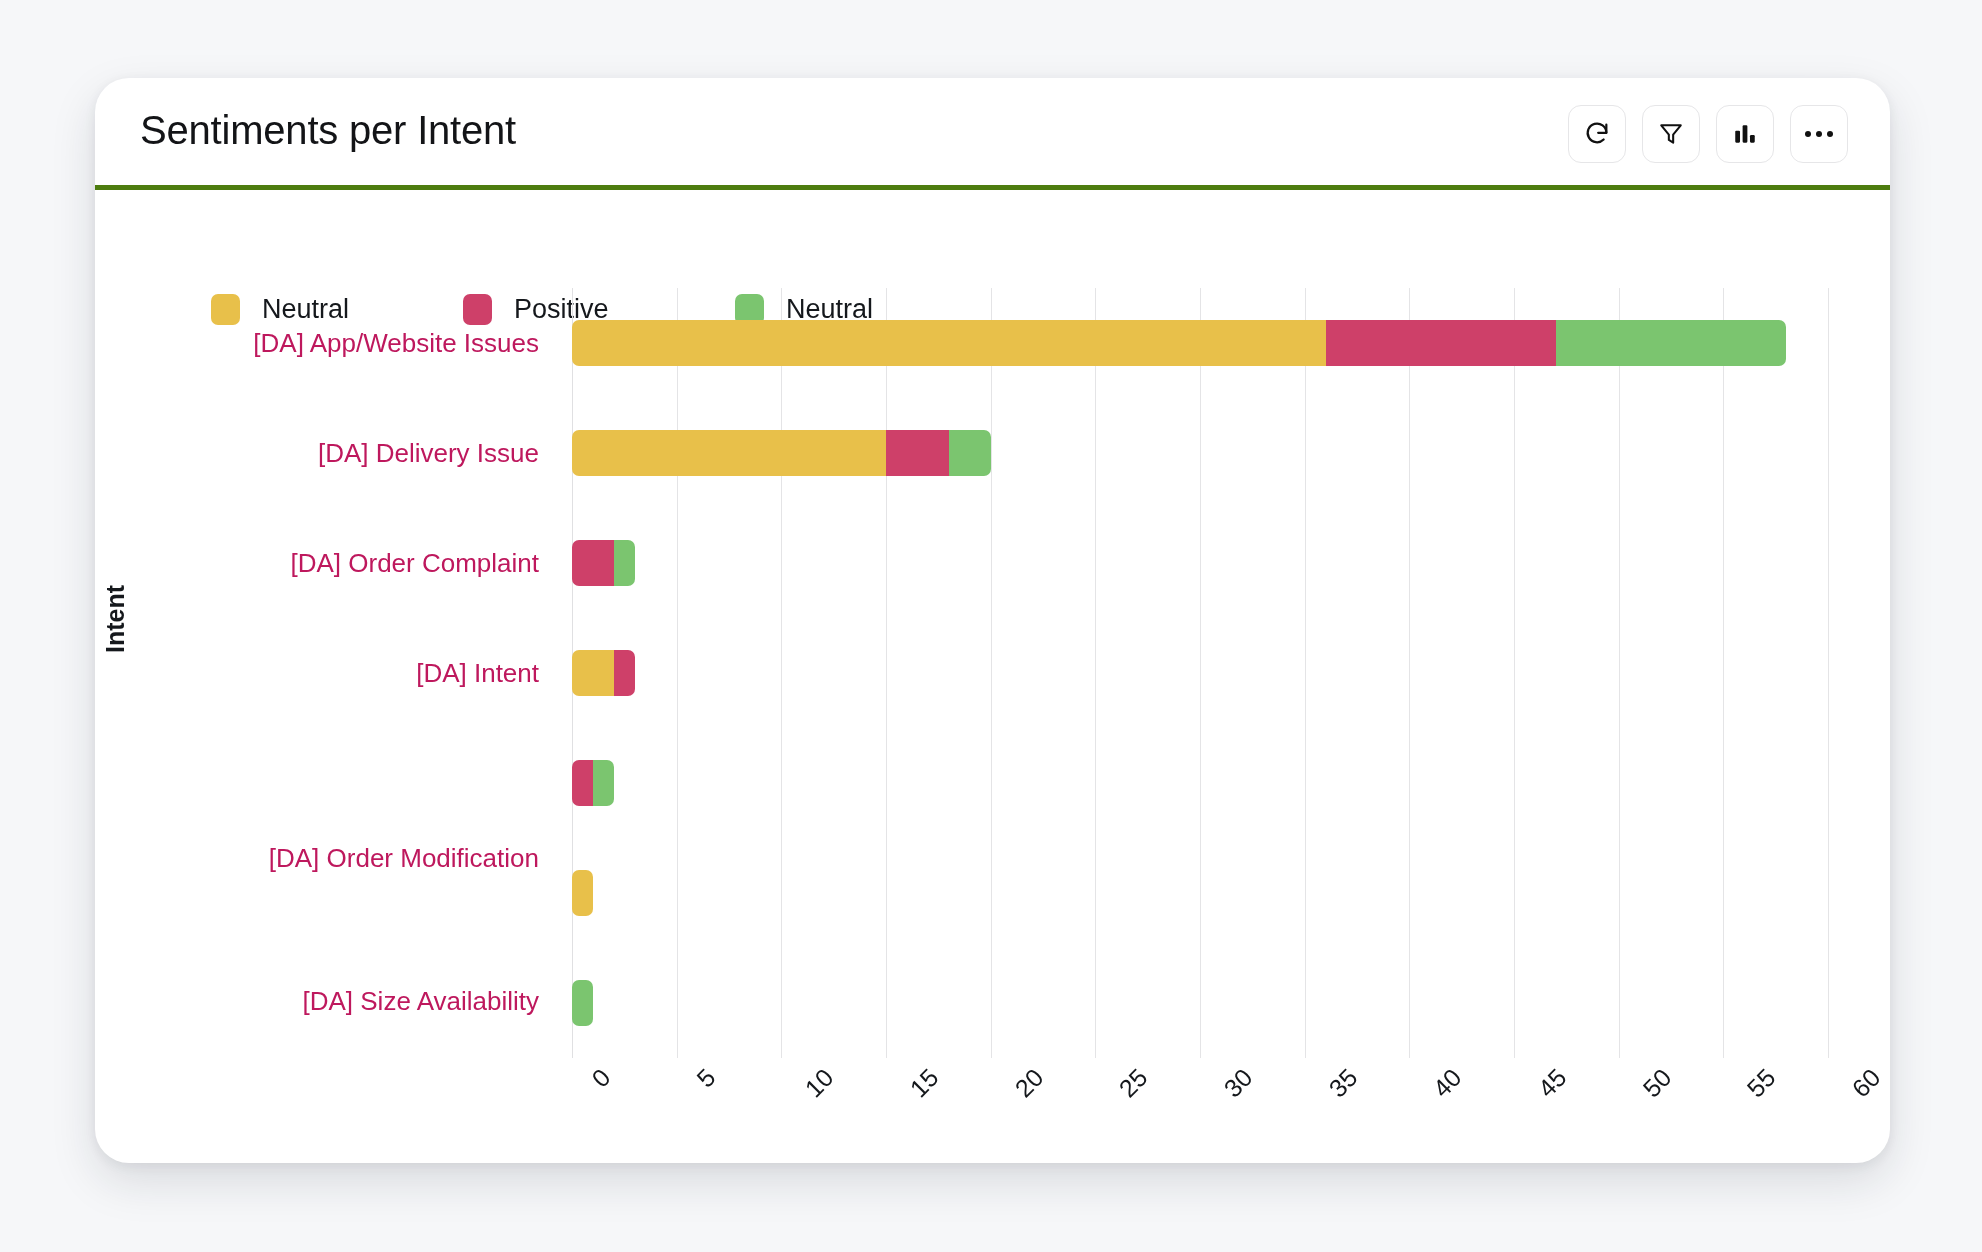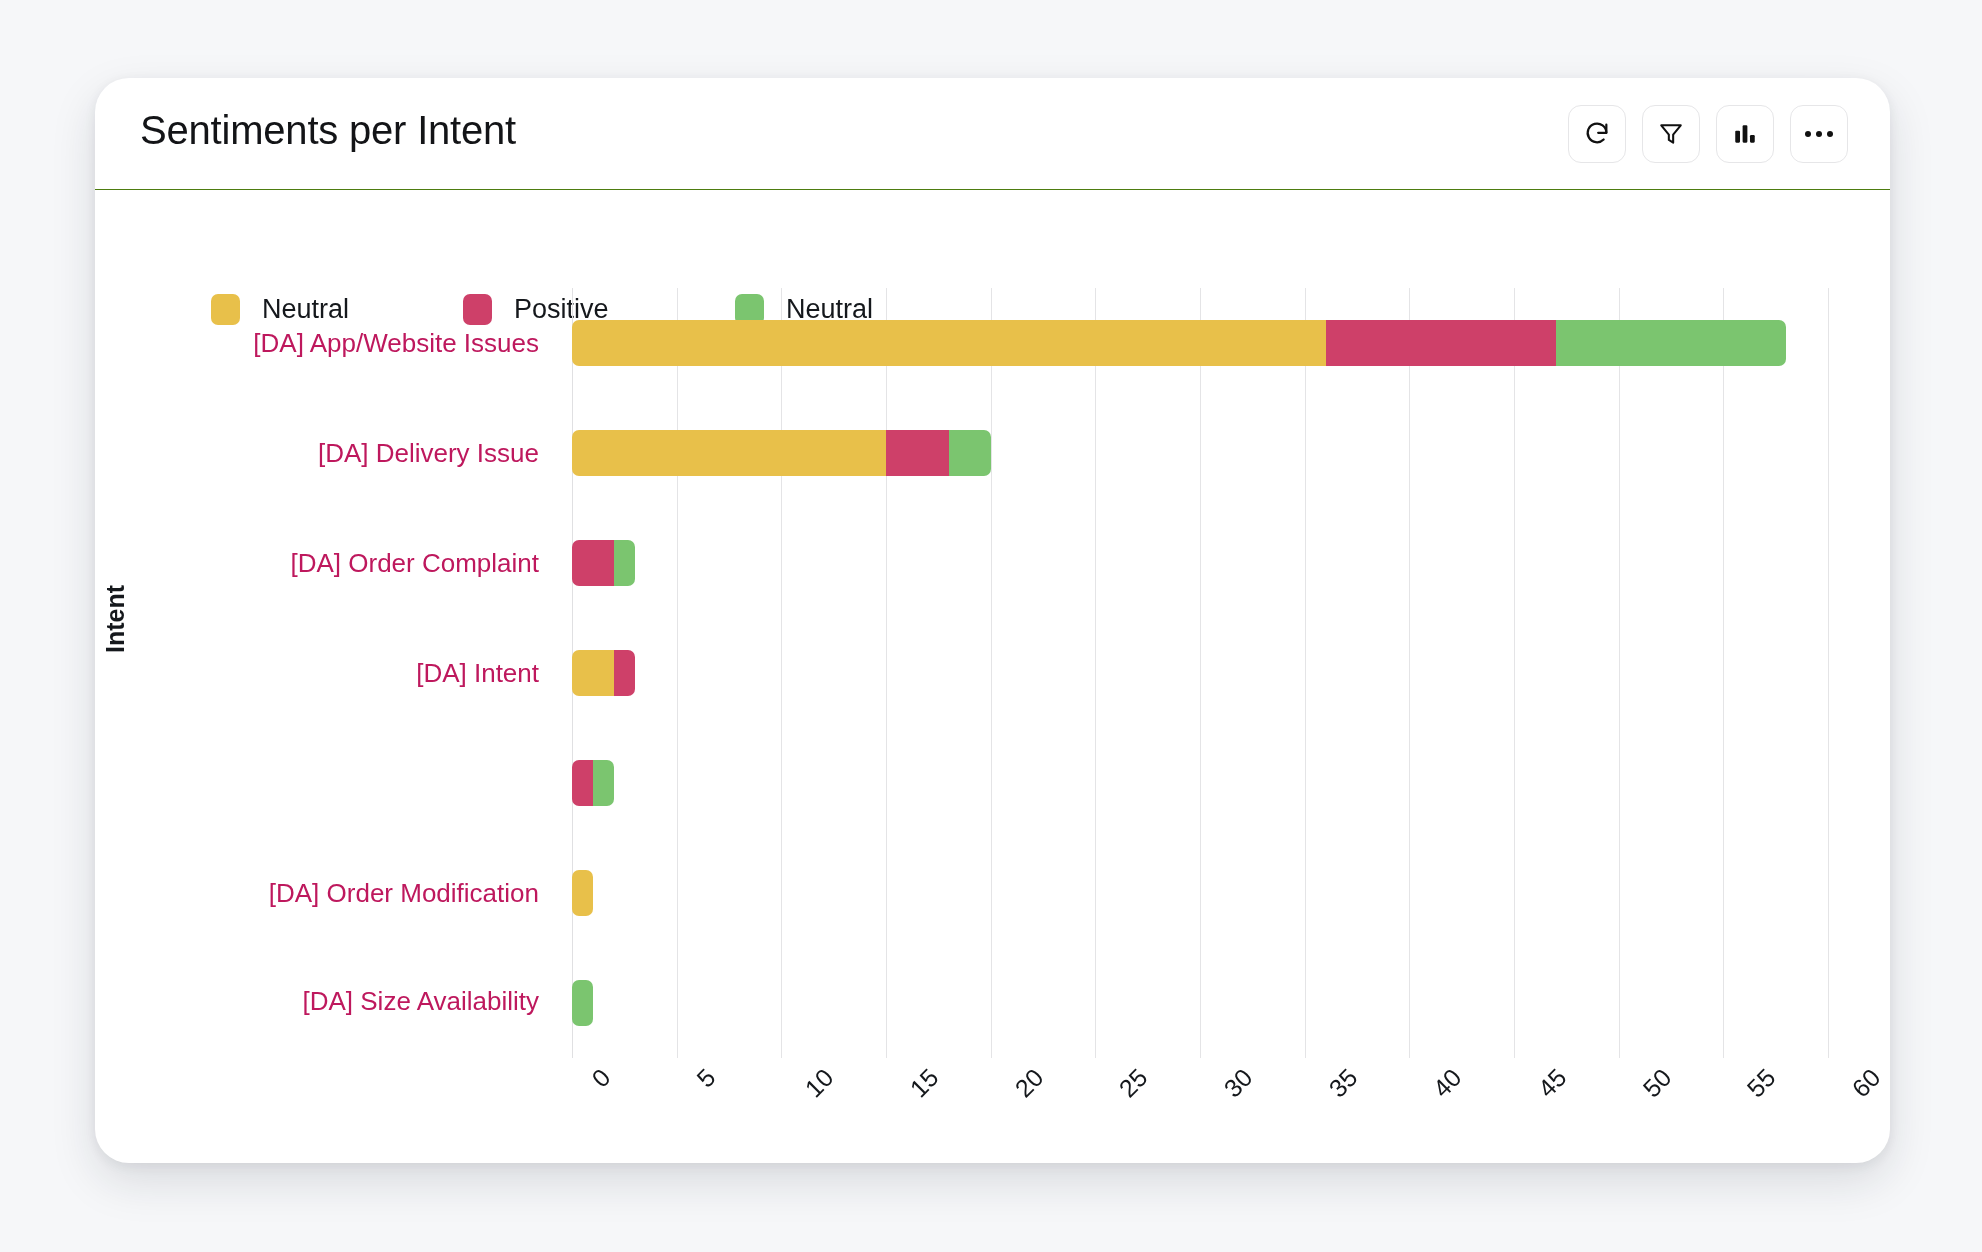--- a/index.html
+++ b/index.html
@@ -19,21 +19,21 @@
     background: #ffffff;
     border-radius: 34px;
     box-shadow: 0 18px 46px rgba(25,32,48,.13), 0 3px 12px rgba(25,32,48,.07);
     overflow: hidden;
   }
 
   
   .card-header {
     position: relative;
     height: 112px;
-    border-bottom: 1px solid #4d7c0f;
+    border-bottom: 5px solid #4d7c0f;
     text-align: right;
   }
   .card-title {
     position: absolute;
     left: 45px; top: 30px;
     font-size: 40px;
     font-weight: 400;
     color: #131417;
     letter-spacing: -0.2px;
     white-space: nowrap;
@@ -221,21 +221,21 @@
       </div>
     </div>
 
     <div class="plot-area">
       <div class="yaxis-title">Intent</div>
       <div class="ylabels" id="ylabels">
           <div class="ylabel" style="top: 55px;">[DA] App/Website Issues</div>
           <div class="ylabel" style="top: 165px;">[DA] Delivery Issue</div>
           <div class="ylabel" style="top: 275px;">[DA] Order Complaint</div>
           <div class="ylabel" style="top: 385px;">[DA] Intent</div>
-          <div class="ylabel" style="top: 605px;">[DA] Order Modification</div>
+          <div class="ylabel" style="top: 570px;">[DA] Order Modification</div>
           <div class="ylabel" style="top: 713px; text-align: right;">[DA] Size Availability</div>
         </div>
       <div class="grid-layer" id="grid">
           <div class="gridline axis" style="left: 0px;"></div>
           <div class="gridline" style="left: 104.667px;"></div>
           <div class="gridline" style="left: 209.333px;"></div>
           <div class="gridline" style="left: 314px;"></div>
           <div class="gridline" style="left: 418.667px;"></div>
           <div class="gridline" style="left: 523.333px;"></div>
           <div class="gridline" style="left: 628px;"></div>

